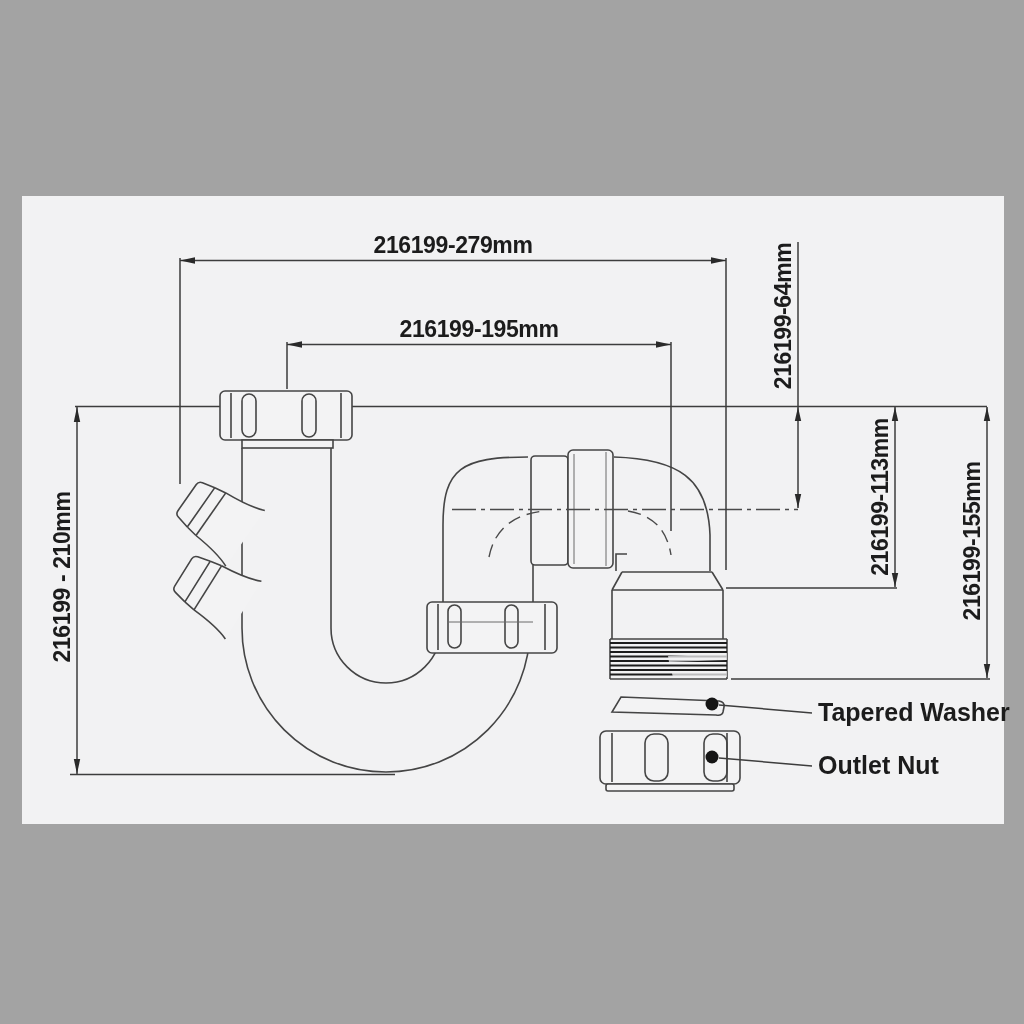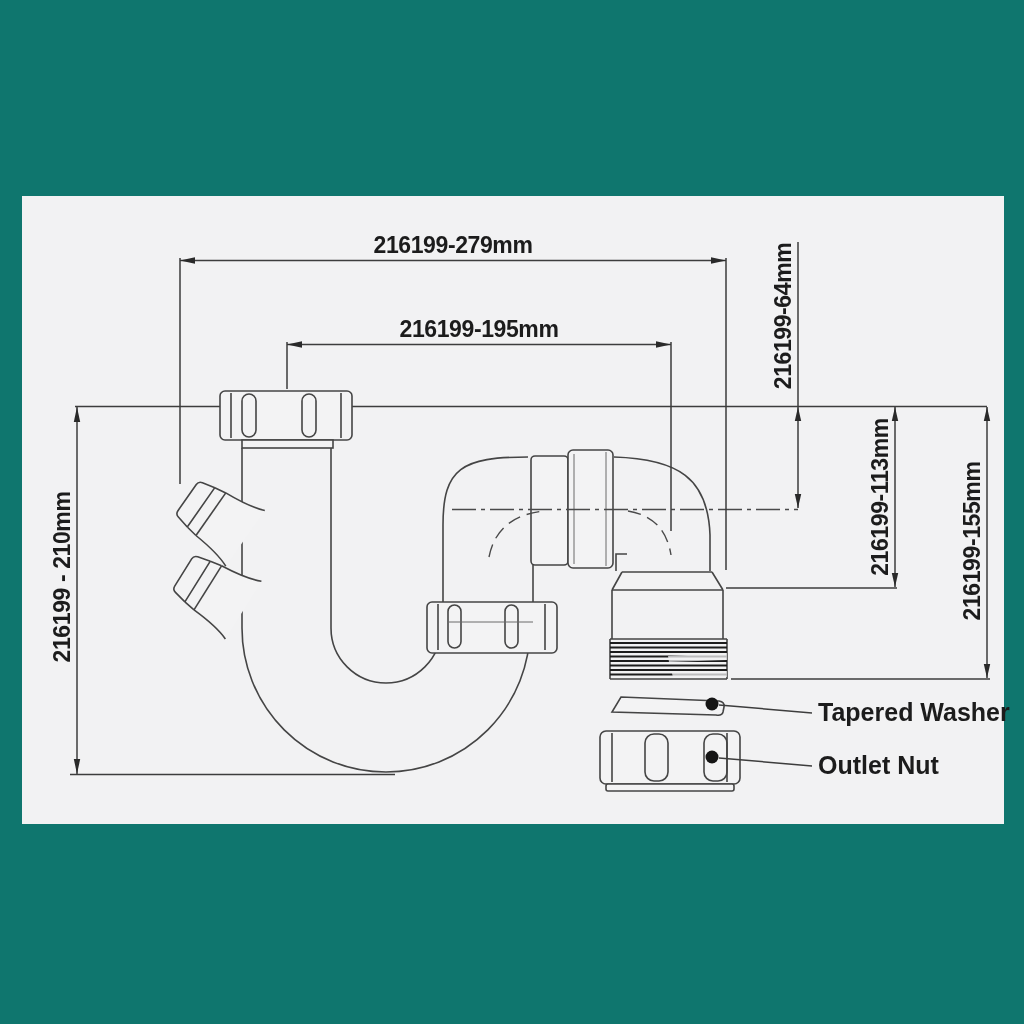--- a/index.html
+++ b/index.html
@@ -1,16 +1,16 @@
 <!DOCTYPE html>
 <html><head>
 <meta charset="utf-8">
 <style>
   html,body{margin:0;padding:0;background:#ffffff;}
-  .stage{position:relative;width:1024px;height:1024px;background:#0f766e;
+  .stage{position:relative;width:1024px;height:1024px;background:#a3a3a3;
          font-family:"Liberation Sans", sans-serif;}
   svg{position:absolute;left:0;top:0;}
   text{font-family:"Liberation Sans", sans-serif;fill:#1c1c1c;font-weight:bold;}
   .dim-text{font-size:23px;letter-spacing:-0.4px;}
   .label-text{font-size:25px;}
   .thin{stroke:#454545;stroke-width:1.6;fill:none;}
   .dimline{stroke:#3d3d3d;stroke-width:1.5;fill:none;}
   .part-fill{fill:#f3f3f4;stroke:#454545;stroke-width:1.6;}
   .arrow{fill:#2a2a2a;stroke:none;}
   .centerline{stroke:#4a4a4a;stroke-width:1.4;fill:none;stroke-dasharray:24 5 4 5;}

